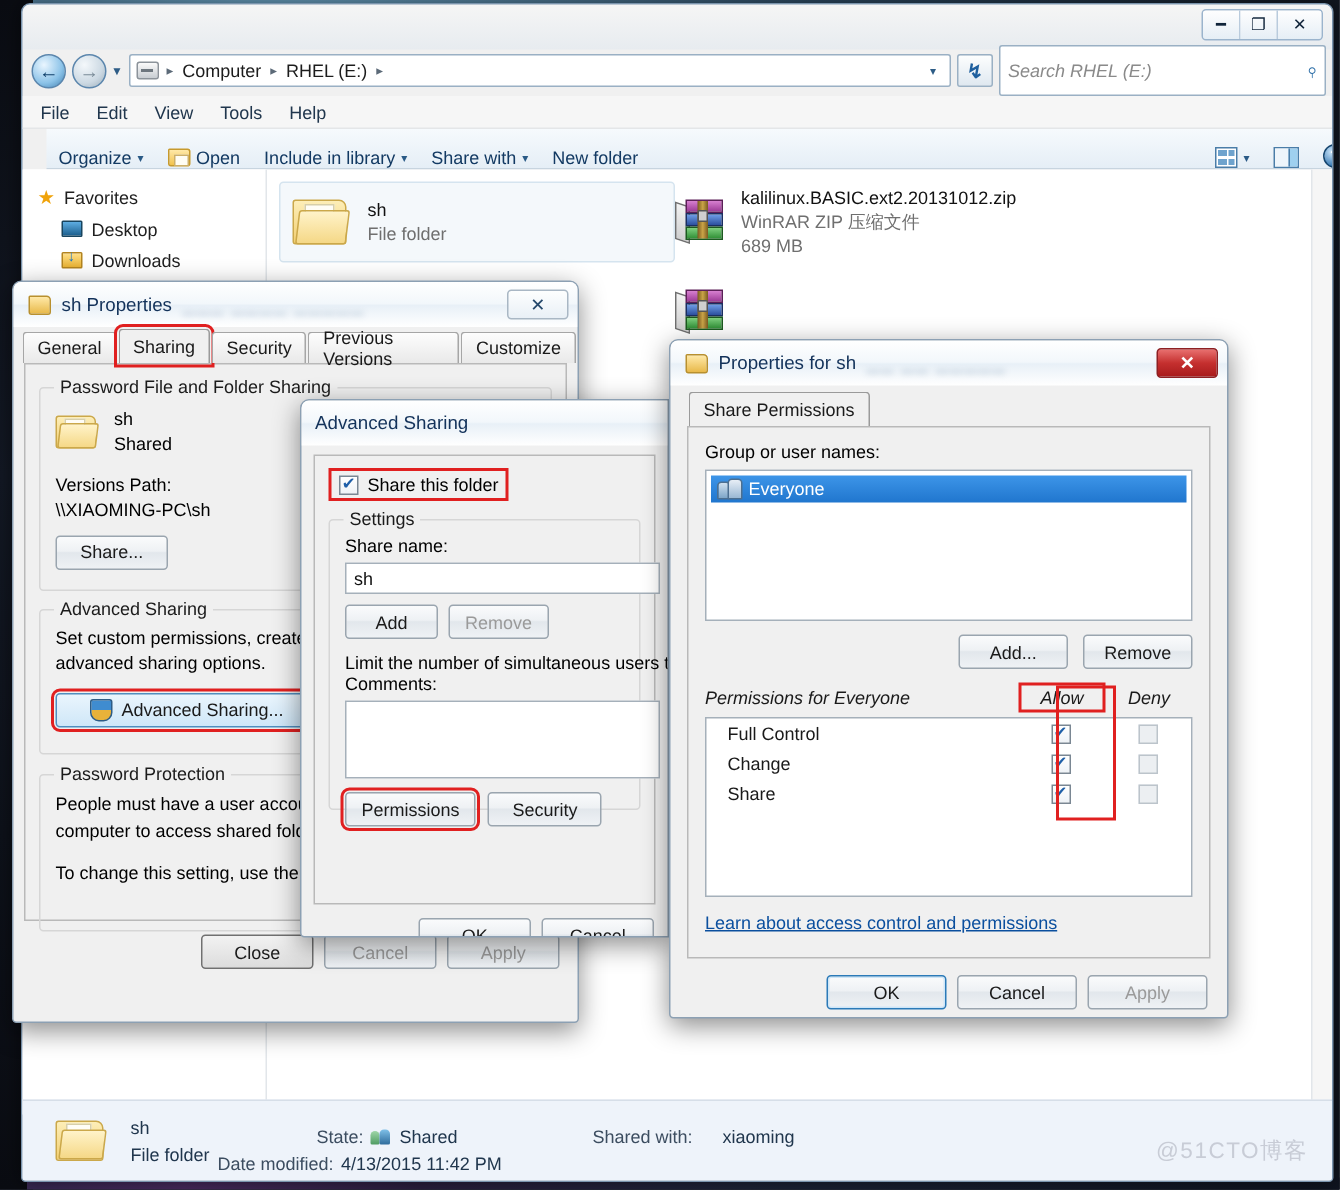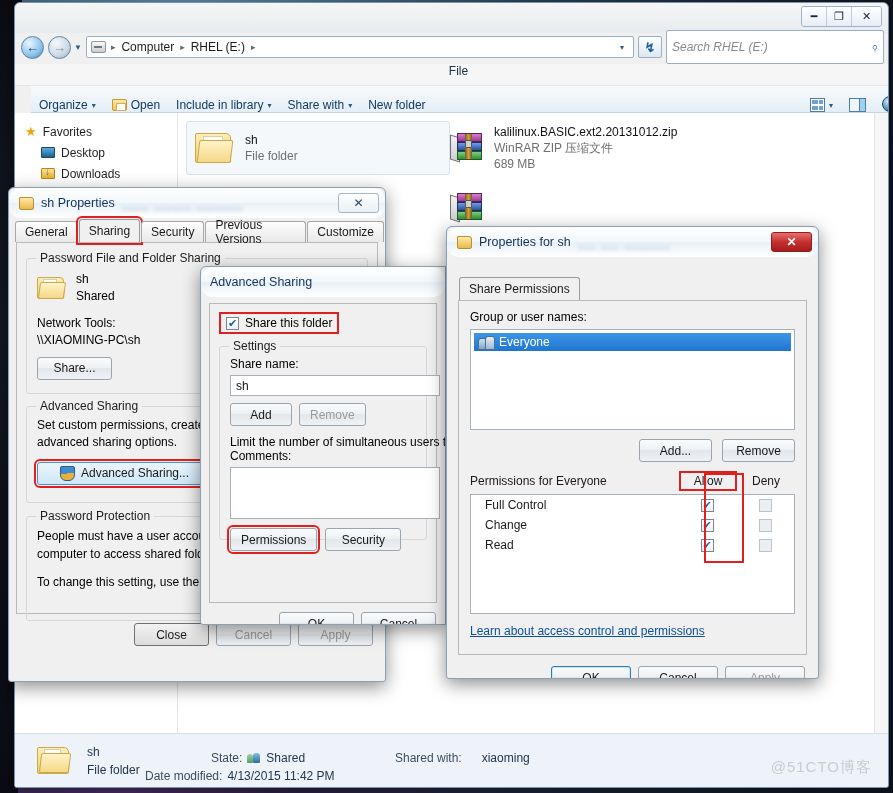--- a/index.html
+++ b/index.html
@@ -97,21 +97,21 @@
     display:flex;align-items:center;padding:16px 5px;
     font-size:12px;color:#8a8a8a;font-style:italic;
   }
   #searchbox .mag { margin-left:auto; color:#2d6fa8; font-style:normal; font-size:13px; transform:rotate(-45deg);}
 
   
   #menubar {
     position:absolute;left:0;top:61px;width:875px;height:22px;
     background:#f6f6f6; border-bottom:1px solid #e4e6e8;
     display:flex;align-items:center;padding-left:12px;gap:18px;
-    font-size:12px;color:#20364d;flex-direction:column;
+    font-size:12px;color:#20364d;
   }
   #menubar span{cursor:default;}
 
   
   #cmdbar {
     position:absolute;left:16px;top:83px;width:875px;height:27px;
     background:linear-gradient(180deg,#f6fafd,#e5eef6);
     border-bottom:1px solid #c7d4df;
     display:flex;align-items:flex-end;padding:0 8px;gap:16px;
     font-size:12px;color:#133a63;
@@ -204,21 +204,21 @@
     position:absolute;
     background:#f0f0f0;
     border:1px solid #8ca0b3;
     border-radius:6px 6px 3px 3px;
     box-shadow: 0 5px 18px rgba(0,0,0,.45);
     overflow:hidden;
   }
   .dlg-title {
     height:30px; display:flex; align-items:center; padding:0 6px 0 10px; gap:7px;
     background: linear-gradient(180deg,#ffffff 0%, #f2f7fb 48%, #e8f0f7 52%, #ffffff 100%);
-    font-size:12.5px; color:#13325a;border-radius:12px;
+    font-size:12.5px; color:#13325a;
   }
   .dlg-title .tfolder{
     width:15px;height:13px;background:linear-gradient(180deg,#ffe9a8,#e8b94a);
     border:1px solid #b8902f;border-radius:1px 3px 2px 2px;flex:none;
   }
   .dlg-body{padding:10px;}
   .tbar-blur{opacity:.33;filter:blur(2px);letter-spacing:1px;color:#4a6f94;font-size:11px;}
   .btn-x {
     margin-left:auto; width:41px;height:20px;border:1px solid #a9b7c4;border-radius:3px;
     background:linear-gradient(180deg,#fdfefe,#e9f0f6);
@@ -281,21 +281,21 @@
     padding:0 5px;font-size:12px;color:#111;
   }
 
   
   #perms{ left:446px; top:226px; width:373px; height:453px; }
   .listbox{
     border:1px solid #a5b0ba;background:#fff;
   }
   .listrow-sel{
     background:linear-gradient(180deg,#3d95e8,#2076ce);color:#fff;
-    display:flex;align-items:center;gap:5px;padding:2px 4px;font-size:12px;
+    display:flex;align-items:flex-start;gap:5px;padding:2px 4px;font-size:12px;
     margin:3px;
   }
   .usersicon{display:inline-block;width:16px;height:13px;position:relative;flex:none;}
   .usersicon:before{content:"";position:absolute;left:0;top:2px;width:7px;height:10px;border-radius:3px 3px 1px 1px;background:linear-gradient(180deg,#cfe0ef,#7ea6c8);border:1px solid #4c6f90;}
   .usersicon:after{content:"";position:absolute;left:7px;top:0;width:8px;height:12px;border-radius:3px 3px 1px 1px;background:linear-gradient(180deg,#e7eef6,#9ab8d4);border:1px solid #4c6f90;}
   .permgrid{display:grid; grid-template-columns: 1fr 58px 58px; align-items:center;}
   .permhdr{font-size:12px;color:#1a1a1a;padding:2px 0;}
   .permhdr.c{text-align:center;}
   .cb{
     width:13px;height:13px;border:1px solid #7a8793;background:linear-gradient(180deg,#ffffff,#eef2f6);
@@ -528,21 +528,21 @@
           <div class="back"></div>
             <div class="paper"></div>
             <div class="front"></div>
         </div>
         <div style="display:flex;flex-direction:column;line-height:1.45;font-size:12px;">
           <span>sh</span>
           <span>Shared</span>
         </div>
       </div>
       <div style="margin-top:9px;font-size:12px;line-height:1.45;">
-        <div>Network Tools:</div>
+        <div>Versions Path:</div>
         <div>\\XIAOMING-PC\sh</div>
       </div>
       <div style="margin-top:7px;">
         <span class="btn">Share...</span>
       </div>
     </div>
 
     <div class="group" style="height:97px;margin-top:12px;">
       <span class="legend">Advanced Sharing</span>
       <div style="font-size:12px;line-height:1.45;">
@@ -623,42 +623,42 @@
 </div>
 
 <div class="dlg" id="perms">
   <div class="dlg-title">
     <span class="tfolder"></span>
     <span>Properties for sh</span>
     <span class="tbar-blur">▁▁ ▁▁ ▁▁▁▁▁</span>
     <span class="btn-x red">✕</span>
   </div>
 
-  <div class="tabs" style="margin-top:20px;padding-left:12px;">
+  <div class="tabs" style="margin-top:4px;padding-left:12px;">
     <div class="tab active">
       <span>Share Permissions</span>
     </div>
   </div>
 
   <div class="tabpanel" style="margin:0 11px;height:355px;padding:9px 11px;">
     <div style="font-size:12px;">Group or user names:</div>
 
     <div class="listbox" style="margin-top:5px;height:101px;">
       <div class="listrow-sel">
         <span class="usersicon"></span>
         <span>Everyone</span>
       </div>
     </div>
 
     <div style="display:flex;justify-content:flex-end;gap:10px;margin-top:9px;text-align:right;">
       <span class="btn" style="min-width:73px;">Add...</span>
       <span class="btn" style="min-width:73px;">Remove</span>
     </div>
 
-    <div class="permgrid" style="margin-top:9px;position:relative;">
+    <div class="permgrid" style="margin-top:9px;position:relative;font-style:italic;">
       <div class="permhdr">Permissions for Everyone</div>
       <div class="permhdr c redbox2" style="padding:1px 0;">Allow</div>
       <div class="permhdr c">Deny</div>
     </div>
 
     <div class="listbox" style="margin-top:3px;height:120px;position:relative;">
       <div class="permgrid">
         <div class="permrowlabel">Full Control</div>
         <div class="cbcell">
             <span class="cb">✔</span>
@@ -670,21 +670,21 @@
       <div class="permgrid">
         <div class="permrowlabel">Change</div>
         <div class="cbcell">
             <span class="cb">✔</span>
           </div>
         <div class="cbcell">
             <span class="cb off"></span>
           </div>
       </div>
       <div class="permgrid">
-        <div class="permrowlabel">Read</div>
+        <div class="permrowlabel">Share</div>
         <div class="cbcell">
             <span class="cb">✔</span>
           </div>
         <div class="cbcell">
             <span class="cb off"></span>
           </div>
       </div>
       <div class="allow-redcol" style="left:233px;top:-22px;width:40px;height:90px;"></div>
     </div>
 

